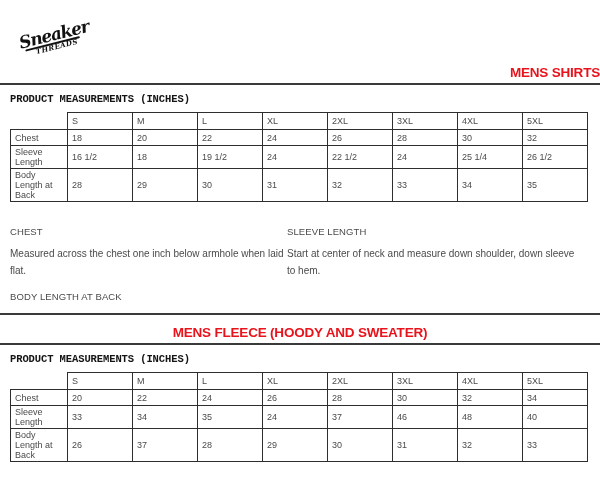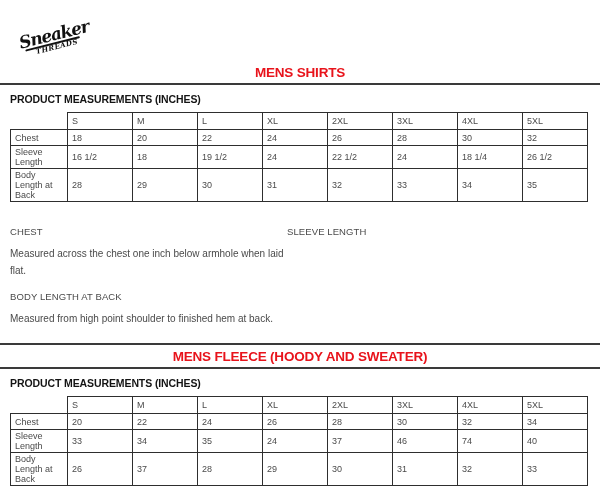--- a/index.html
+++ b/index.html
@@ -28,25 +28,25 @@
     margin:-2px 0 0 14px;
   }
   .logo .swash{height:2px;background:#111;width:56px;margin:0 0 0 4px;border-radius:2px;}
 
   
   .sec-title{
     text-align:center;margin:0;
     font-size:13.5px;font-weight:bold;letter-spacing:-0.2px;
     color:#e8131b;line-height:14px;
   }
-  .title-1{padding-top:66px;}
+  .title-1{padding-top:66px;text-align:right;}
   .rule{border:none;border-top:2px solid #3a3a3a;margin:3px 0 0 0;}
   .meas-label{
     margin:8px 0 0 10px;
-    font-size:10.5px;font-weight:bold;color:#141414;letter-spacing:-0.1px;
+    font-size:10.5px;font-weight:bold;color:#141414;letter-spacing:-0.1px;font-family:Liberation Mono, monospace;
   }
 
   
   table.size-table{
     border-collapse:collapse;table-layout:fixed;
     width:578px;margin:7px 0 0 10px;
     font-size:9px;color:#4a4a4a;
   }
   table.size-table th, table.size-table td{
     border:1px solid #2e2e2e;
@@ -112,21 +112,21 @@
           <td>32</td>
         </tr>
         <tr class="r1">
           <th>Sleeve Length</th>
           <td>16 1/2</td>
           <td>18</td>
           <td>19 1/2</td>
           <td>24</td>
           <td>22 1/2</td>
           <td>24</td>
-          <td>18 1/4</td>
+          <td>25 1/4</td>
           <td>26 1/2</td>
         </tr>
         <tr class="r2">
           <th>Body Length at Back</th>
           <td>28</td>
           <td>29</td>
           <td>30</td>
           <td>31</td>
           <td>32</td>
           <td>33</td>
@@ -134,30 +134,30 @@
           <td>35</td>
         </tr>
       </tbody>
   </table>
 
   <div class="descs">
     <div class="col-left">
         <div class="desc-heading">CHEST</div>
         <div class="desc-text">Measured across the chest one inch below armhole when laid flat.</div>
         <div class="desc-heading">BODY LENGTH AT BACK</div>
-        <div class="desc-text">Measured from high point shoulder to finished hem at back.</div>
       </div>
     <div class="col-right">
         <div class="desc-heading">SLEEVE LENGTH</div>
+        <div class="desc-text">Start at center of neck and measure down shoulder, down sleeve to hem.</div>
       </div>
   </div>
 
   <hr class="rule" style="margin-top:4px;">
 
-  <h1 class="sec-title" style="padding-top:5px;">MENS FLEECE (HOODY AND SWEATER)</h1>
+  <h1 class="sec-title" style="padding-top:11px;">MENS FLEECE (HOODY AND SWEATER)</h1>
   <hr class="rule">
 
   <div class="meas-label">PRODUCT MEASUREMENTS (INCHES)</div>
 
   <table class="size-table">
     <colgroup>
         <col style="width:57px">
       </colgroup>
     <thead>
         <tr>
@@ -185,21 +185,21 @@
           <td>34</td>
         </tr>
         <tr class="r1">
           <th>Sleeve Length</th>
           <td>33</td>
           <td>34</td>
           <td>35</td>
           <td>24</td>
           <td>37</td>
           <td>46</td>
-          <td>74</td>
+          <td>48</td>
           <td>40</td>
         </tr>
         <tr class="r2">
           <th>Body Length at Back</th>
           <td>26</td>
           <td>37</td>
           <td>28</td>
           <td>29</td>
           <td>30</td>
           <td>31</td>

